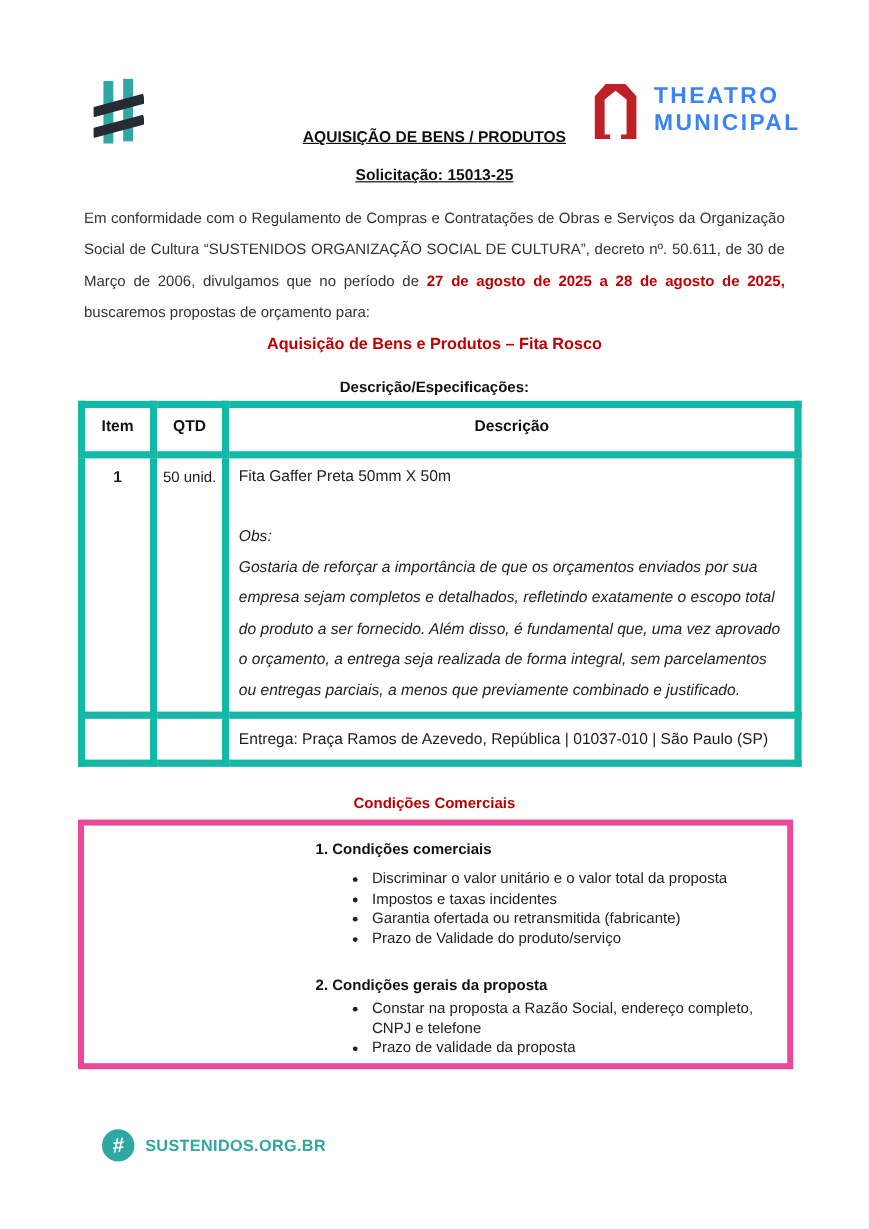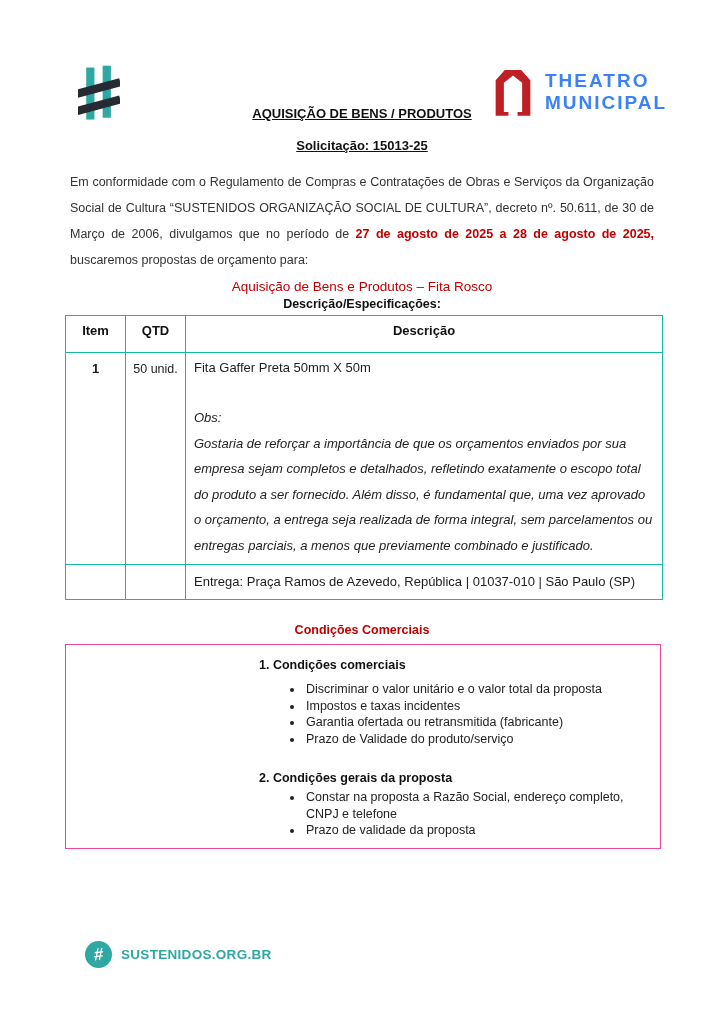--- a/index.html
+++ b/index.html
@@ -41,51 +41,51 @@
   .doc-solic {
     margin:17px 70px 0; text-align:center; font-size:13px; font-weight:bold;
     text-decoration:underline; color:#111;
   }
   .intro {
     margin:16px 70px 0; font-size:12.5px; line-height:26px; text-align:justify;
     color:#333;
   }
   .intro .hl { color:#c00000; font-weight:bold; }
   .product-heading {
-    margin:6px 70px 0; text-align:center; font-size:13.5px; font-weight:normal;
+    margin:6px 70px 0; text-align:center; font-size:13.5px; font-weight:bold;
     color:#c00000;
   }
   .spec-heading {
-    margin:3px 70px 0; text-align:center; font-size:12.5px; font-weight:bold;
+    margin:22px 70px 0; text-align:center; font-size:12.5px; font-weight:bold;
     color:#111;
   }
 
   
   table.spec {
     margin:4px 0 0 65px; width:597px; border-collapse:collapse; table-layout:fixed;
   }
   table.spec th, table.spec td {
-    border:1px solid #14b8a6; vertical-align:top; box-sizing:border-box;
+    border:6px solid #14b8a6; vertical-align:top; box-sizing:border-box;
   }
   col.c-item { width:60px; } col.c-qtd { width:60px; } col.c-desc { width:477px; }
   table.spec th { font-size:13px; font-weight:bold; padding:7px 4px 14px; text-align:center; color:#111; }
   td.cell-item { text-align:center; font-weight:bold; font-size:13px; padding-top:8px; }
   td.cell-qtd  { text-align:center; font-size:12.5px; padding-top:9px; }
   td.cell-desc { font-size:13px; padding:7px 8px 6px; height:200px; }
   .obs-block { margin-top:30px; font-style:italic; line-height:25.5px; color:#222; }
   td.cell-entrega { font-size:13px; padding:9px 8px 10px; }
 
   
   .comm-title {
     margin:23px 70px 0; text-align:center; font-size:12.5px; font-weight:bold;
     color:#c00000; 
   }
   .comm-box {
     margin:7px 0 0 65px; width:596px; min-height:205px; box-sizing:border-box;
-    border:1px solid #ec4899; font-size:12.5px; color:#222; padding-bottom:4px;
+    border:5px solid #ec4899; font-size:12.5px; color:#222; padding-bottom:4px;
   }
   .comm-h { font-weight:bold; font-size:12.5px; margin:13px 10px 0 193px; color:#111; }
   .comm-h2 { margin-top:24px; }
   .comm-box ul { margin:9px 24px 0 222px; padding-left:16px; line-height:16.5px; }
   .comm-box ul.ul2 { margin-top:4px; }
   .comm-box li { padding-left:2px; }
 
   
   .footer { position:absolute; left:85px; top:941px; display:flex; align-items:center; }
   .footer-circle {

